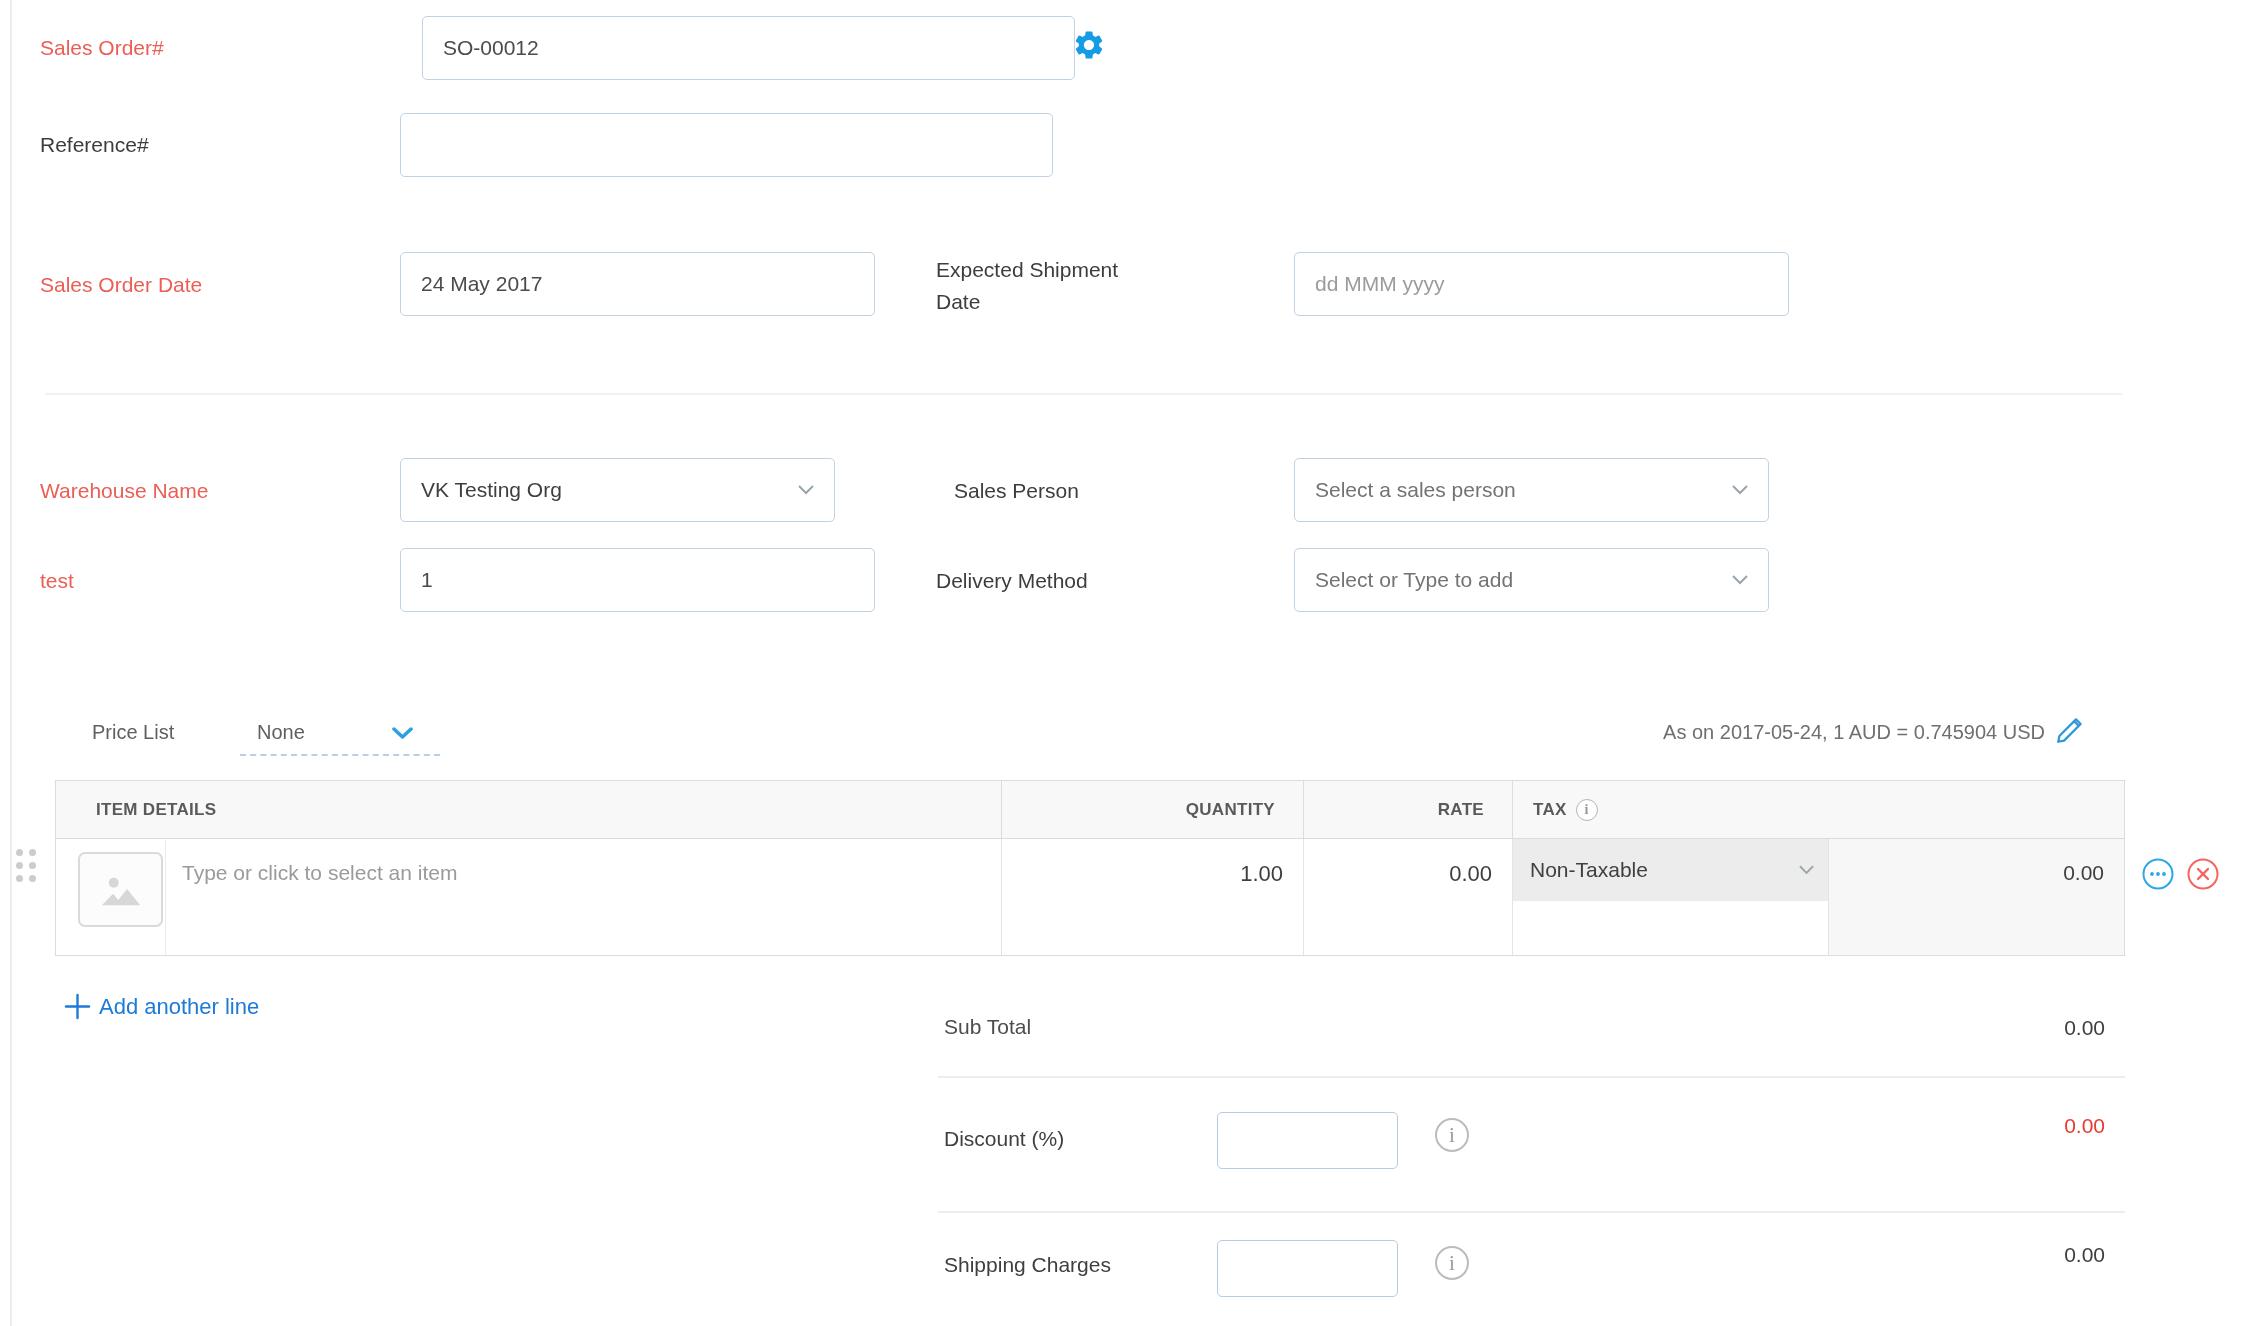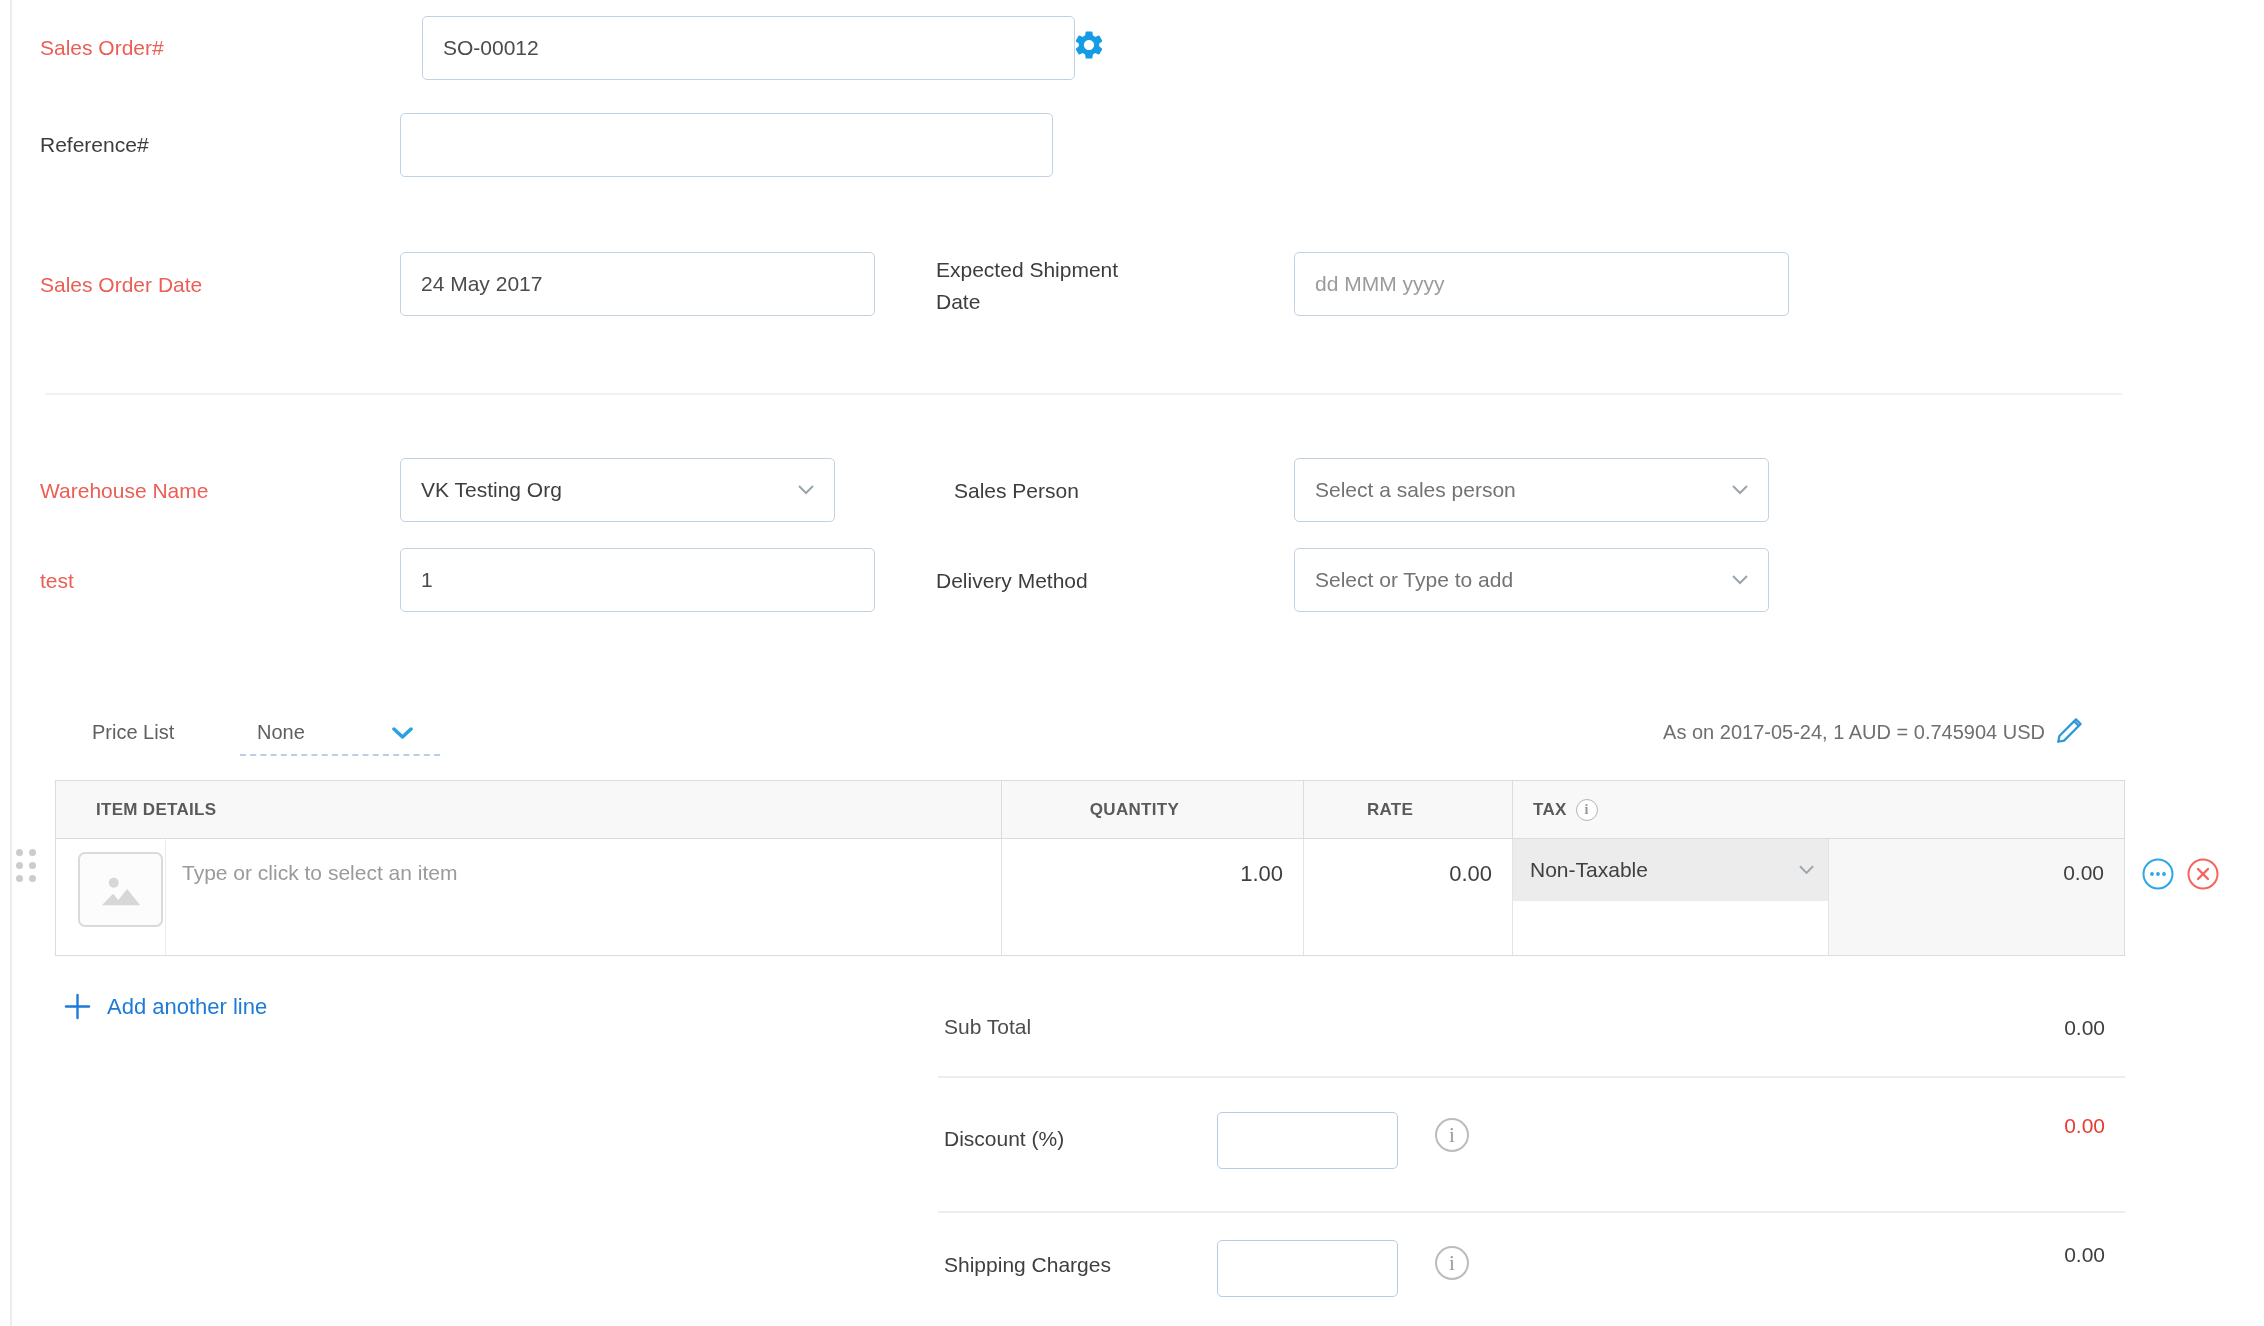--- a/index.html
+++ b/index.html
@@ -48,37 +48,37 @@
   .t-head .hc:last-child { border-right:none; }
   .t-body { display:flex; height:116px; }
   .t-body .bc { border-right:1px solid #e3e3e3; }
   .t-body .bc:last-child { border-right:none; }
   .c-item { width:946px; display:flex; }
   .c-qty  { width:302px; }
   .c-rate { width:209px; }
   .c-tax  { width:316px; }
   .c-amt  { width:295px; background:#f7f7f7; }
   .hc.c-item { padding-left:40px; }
-  .hc.c-qty, .hc.c-rate, .hc.c-amt { justify-content:center; padding-right:36px; }
+  .hc.c-qty, .hc.c-rate, .hc.c-amt { justify-content:flex-end; padding-right:28px; }
   .hc.c-tax { padding-left:20px; }
 
   .img-cell { width:110px; border-right:1px solid #ebebeb; }
   .img-ph { margin:13px 0 0 22px; width:85px; height:75px; border:2px solid #dadada; border-radius:7px; background:#fcfcfc; display:flex; align-items:center; justify-content:center; cursor:pointer; }
   .item-text { padding:22px 0 0 16px; font-size:21px; color:#9a9a9a; cursor:text; }
   .num-cell { padding:22px 20px 0 0; text-align:right; font-size:22px; color:#3f3f3f; }
   .tax-dd { height:62px; background:#ececec; display:flex; align-items:center; padding:0 14px 0 17px; font-size:21px; color:#3f3f3f; cursor:pointer; }
   .tax-dd svg { margin-left:auto; }
   .amt-val { padding:22px 20px 0 0; text-align:right; font-size:21px; color:#3f3f3f; }
 
   .drag-handle { position:absolute; left:16px; top:849px; width:26px; height:48px; display:grid; grid-template-columns:7px 7px; grid-auto-rows:7px; gap:6px 6px; cursor:grab; }
   .drag-handle i { background:#cccccc; border-radius:50%; }
 
   .row-act { position:absolute; top:857px; width:34px; height:34px; cursor:pointer; background:none; border:none; padding:0; }
 
-  .add-line { position:absolute; left:64px; top:993px; display:flex; align-items:center; gap:16px; cursor:pointer; background:none; border:none; padding:0; }
+  .add-line { position:absolute; left:64px; top:993px; display:flex; align-items:center; gap:8px; cursor:pointer; background:none; border:none; padding:0; }
   .add-line .al-text { font-size:22px; color:#1c7ad9; font-family:"Liberation Sans",sans-serif; }
 
   
   .sum-lbl { position:absolute; font-size:21px; color:#4d4d4d; }
   .sum-val { position:absolute; font-size:21px; color:#3f3f3f; text-align:right; right:159px; }
   .sum-val.red { color:#e73c33; }
   .sum-div { position:absolute; left:938px; width:1187px; height:2px; background:#ededed; }
   .mini-inp { position:absolute; width:181px; height:57px; border:1px solid #b6cce2; border-radius:5px; background:#fff; outline:none; font-size:20px; padding:0 12px; font-family:"Liberation Sans",sans-serif; color:#4b4b4b; }
   .info-badge { position:absolute; width:34px; height:34px; border:2px solid #bcbcbc; border-radius:50%; color:#9a9a9a; font-family:"Liberation Serif",serif; font-size:21px; display:flex; align-items:center; justify-content:center; cursor:pointer; background:#fff; }
   .info-badge.small { position:static; width:22px; height:22px; border-width:1px; font-size:14px; margin-left:9px; border-color:#b5b5b5; }

